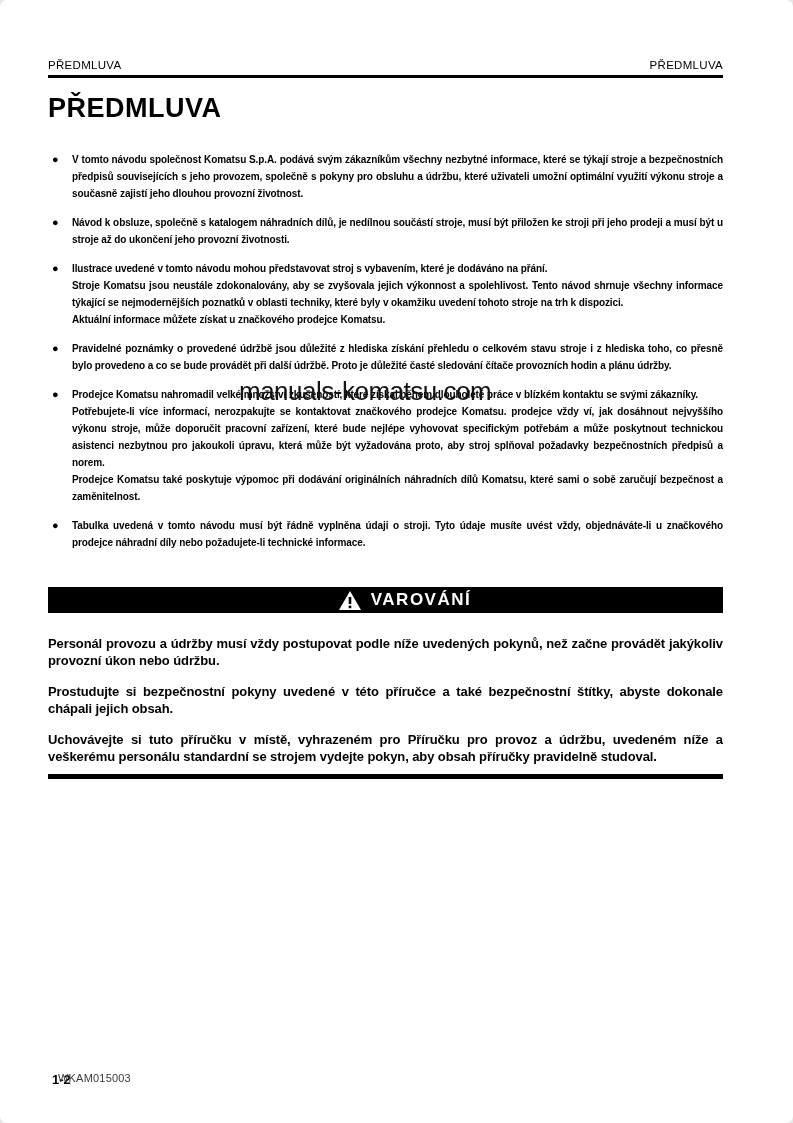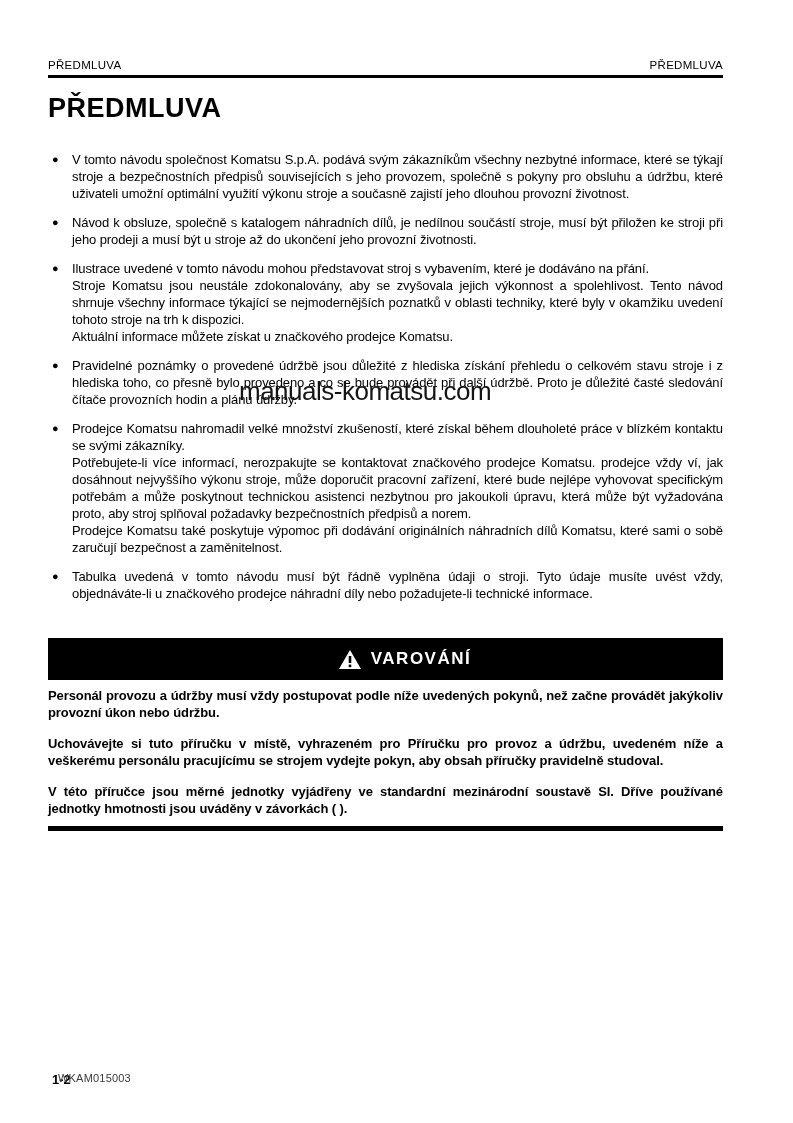--- a/index.html
+++ b/index.html
@@ -6,20 +6,21 @@
   html, body { background: #e8e8e8; }
   .page {
     position: relative;
     width: 793px;
     height: 1123px;
     margin: 0 auto;
     background: #ffffff;
     font-family: "Liberation Sans", "DejaVu Sans", sans-serif;
     color: #000;
     overflow: hidden;
+    border-radius: 7px;
   }
   .content {
     position: absolute;
     left: 48px;
     top: 0;
     width: 675px;
   }
   
   .running-header {
     margin-top: 59px;
@@ -46,45 +47,46 @@
     margin-bottom: 12px;
   }
   .bullet-glyph {
     flex: 0 0 24px;
     font-size: 11px;
     line-height: 17px;
     padding-left: 4px;
   }
   .bullet-text {
     flex: 1;
-    font-size: 13px;
+    font-size: 10px;
     line-height: 17px;
     text-align: justify;
     white-space: pre-line;
     letter-spacing: -0.1px;
+    font-weight: bold;
   }
   
   .warning-banner {
     margin-top: 36px;
-    height: 42px;
+    height: 26px;
     background: #000;
     color: #fff;
     display: flex;
     align-items: center;
     justify-content: center;
     gap: 10px;
     padding-left: 39px;
   }
   .warning-banner .w-title {
     font-size: 17px;
     font-weight: bold;
     letter-spacing: 1.5px;
   }
   .warning-icon svg { display: block; }
-  .warning-body { margin-top: 7px; }
+  .warning-body { margin-top: 22px; }
   .warning-par {
     font-size: 13px;
     font-weight: bold;
     line-height: 17px;
     text-align: justify;
     letter-spacing: -0.1px;
     margin-bottom: 14px;
   }
   .section-rule {
     height: 5px;
@@ -178,22 +180,22 @@
           <polygon points="11,0 22,19 0,19" fill="#ffffff"></polygon>
           <rect x="9.7" y="6" width="2.6" height="7" fill="#000000"></rect>
           <rect x="9.7" y="14.6" width="2.6" height="2.6" fill="#000000"></rect>
         </svg>
       </span>
       <span class="w-title">VAROVÁNÍ</span>
     </div>
 
     <div class="warning-body">
       <p class="warning-par">Personál provozu a údržby musí vždy postupovat podle níže uvedených pokynů, než začne provádět jakýkoliv provozní úkon nebo údržbu.</p>
-      <p class="warning-par">Uchovávejte si tuto příručku v místě, vyhrazeném pro Příručku pro provoz a údržbu, uvedeném níže a veškerému personálu pracujícímu se strojem vydejte pokyn, aby obsah příručky pravidelně studoval.</p>
-      <p class="warning-par">V této příručce jsou měrné jednotky vyjádřeny ve standardní mezinárodní soustavě SI. Dříve používané jednotky hmotnosti jsou uváděny v závorkách ( ).</p>
+      <p class="warning-par">Prostudujte si bezpečnostní pokyny uvedené v této příručce a také bezpečnostní štítky, abyste dokonale chápali jejich obsah.</p>
+      <p class="warning-par">Uchovávejte si tuto příručku v místě, vyhrazeném pro Příručku pro provoz a údržbu, uvedeném níže a veškerému personálu standardní se strojem vydejte pokyn, aby obsah příručky pravidelně studoval.</p>
     </div>
 
     <div class="section-rule"></div>
   </div>
 
   <div class="watermark">manuals-komatsu.com</div>
 
   <div class="footer">
     <span class="page-num">1-2</span>
     <span class="doc-code">WKAM015003</span>

